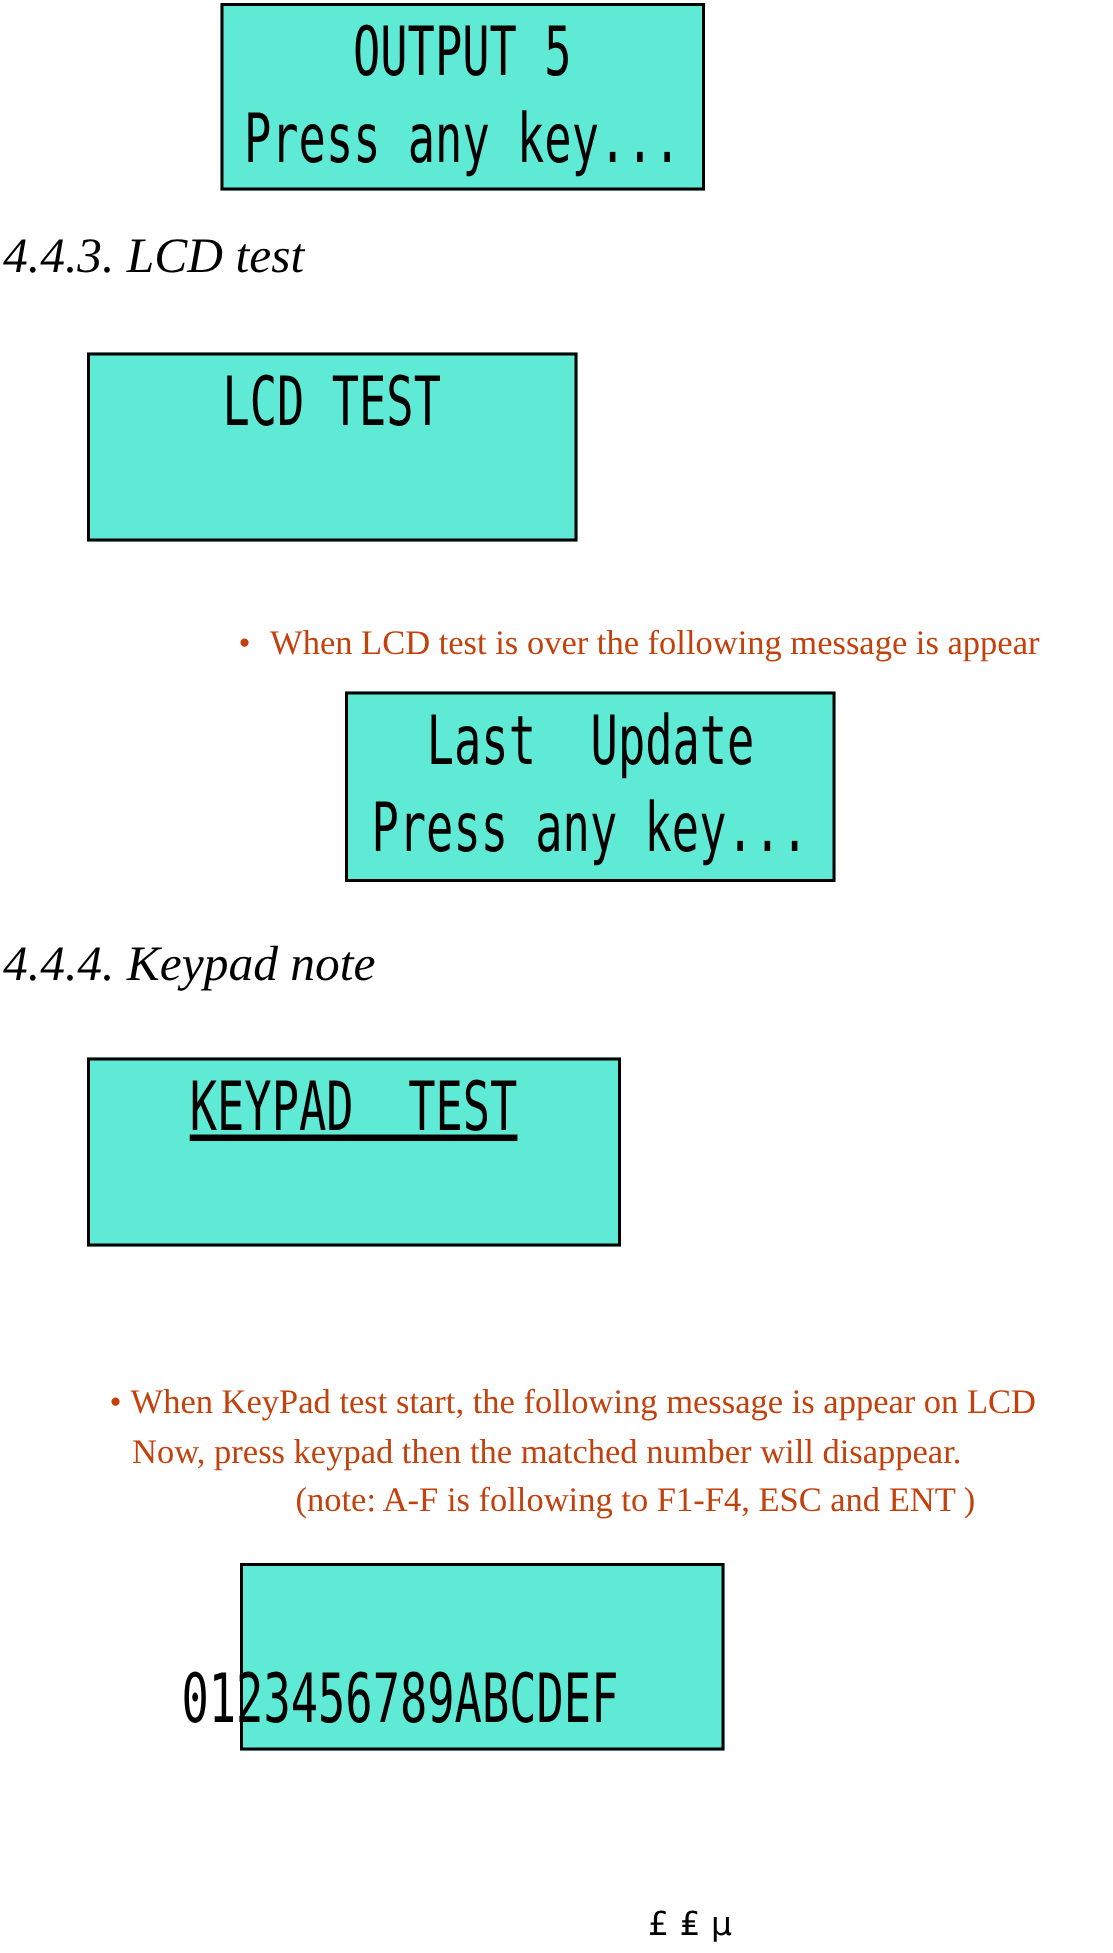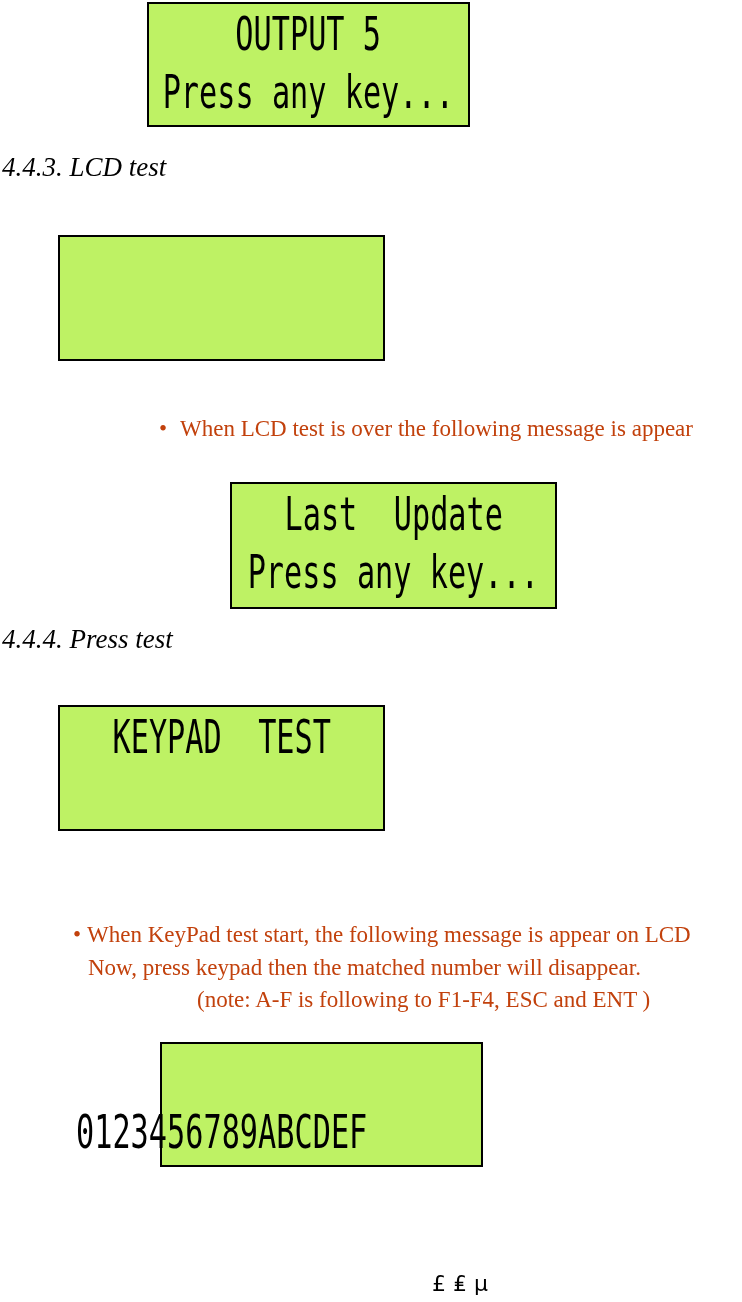--- a/index.html
+++ b/index.html
@@ -11,32 +11,32 @@
     overflow: hidden;
     font-family: "Liberation Serif", serif;
     color: #000000;
   }
 
   
   .lcd-box {
     position: absolute;
     box-sizing: border-box;
     border: 2px solid #000000;
-    background: #bef264;
+    background: #5eead4;
     padding-top: 2px;
   }
   .lcd-line {
     height: 58px;
     display: flex;
     align-items: center;
     justify-content: center;
     overflow: visible;
   }
   .lcd-line.align-left {
-    justify-content: flex-end;
+    justify-content: center;
     padding-left: 4px;
   }
   .lcd-text {
     font-family: "DejaVu Sans Mono", monospace;
     font-size: 42px;
     line-height: 1;
     white-space: pre;
     display: inline-block;
     transform: scale(0.72, 1.08);
     transform-origin: center center;
@@ -44,21 +44,21 @@
   }
   .lcd-line.align-left .lcd-text {
     transform-origin: left center;
   }
 
   
   .section-heading {
     position: absolute;
     font-family: "Liberation Serif", serif;
     font-style: italic;
-    font-size: 27px;
+    font-size: 33px;
     line-height: 1.1;
     white-space: nowrap;
     color: #000000;
   }
 
   
   .body-line {
     position: absolute;
     font-family: Liberation Serif, serif;
     font-size: 23px;
@@ -76,22 +76,22 @@
     position: absolute;
     font-family: "DejaVu Sans", sans-serif;
     font-size: 22px;
     white-space: pre;
     color: #000000;
   }
 
   
   #box-output     { left: 147px; top: 2px;    width: 323px; height: 125px; }
   #box-lcdtest    { left: 58px;  top: 235px;  width: 327px; height: 126px; }
-  #box-lastupdate { left: 230px; top: 461px;  width: 327px; height: 127px; margin-top: 21px; }
-  #box-keypadtest { left: 58px;  top: 705px;  width: 327px; height: 126px; }
+  #box-lastupdate { left: 230px; top: 461px;  width: 327px; height: 127px; }
+  #box-keypadtest { left: 58px;  top: 705px;  width: 356px; height: 126px; text-decoration: underline; }
   #box-chars      { left: 160px; top: 1042px; width: 323px; height: 125px; }
 
   #heading-lcd    { left: 2px;  top: 153px; }
   #heading-keypad { left: 2px;  top: 625px; }
 
   #bullet-lcd     { left: 159px; top: 415px; }
   #keypad-line1   { left: 73px;  top: 921px; }
   #keypad-line2   { left: 88px;  top: 954px; }
   #keypad-line3   { left: 197px; top: 986px; }
 
@@ -108,38 +108,41 @@
     </div>
     <div class="lcd-line">
       <span class="lcd-text">Press any key...</span>
     </div>
   </div>
 
   <div class="section-heading" id="heading-lcd">4.4.3. LCD test</div>
 
   <div class="lcd-box" id="box-lcdtest">
     <div class="lcd-line">
+      <span class="lcd-text">LCD TEST</span>
+    </div>
+    <div class="lcd-line">
       <span class="lcd-text"></span>
     </div>
   </div>
 
   <div class="body-line" id="bullet-lcd">
     <span class="bullet-glyph">•</span><span>When LCD test is over the following message is appear</span>
   </div>
 
   <div class="lcd-box" id="box-lastupdate">
     <div class="lcd-line">
       <span class="lcd-text">Last  Update</span>
     </div>
     <div class="lcd-line">
       <span class="lcd-text">Press any key...</span>
     </div>
   </div>
 
-  <div class="section-heading" id="heading-keypad">4.4.4. Press test</div>
+  <div class="section-heading" id="heading-keypad">4.4.4. Keypad note</div>
 
   <div class="lcd-box" id="box-keypadtest">
     <div class="lcd-line">
       <span class="lcd-text">KEYPAD  TEST</span>
     </div>
     <div class="lcd-line">
       <span class="lcd-text"></span>
     </div>
   </div>
 

